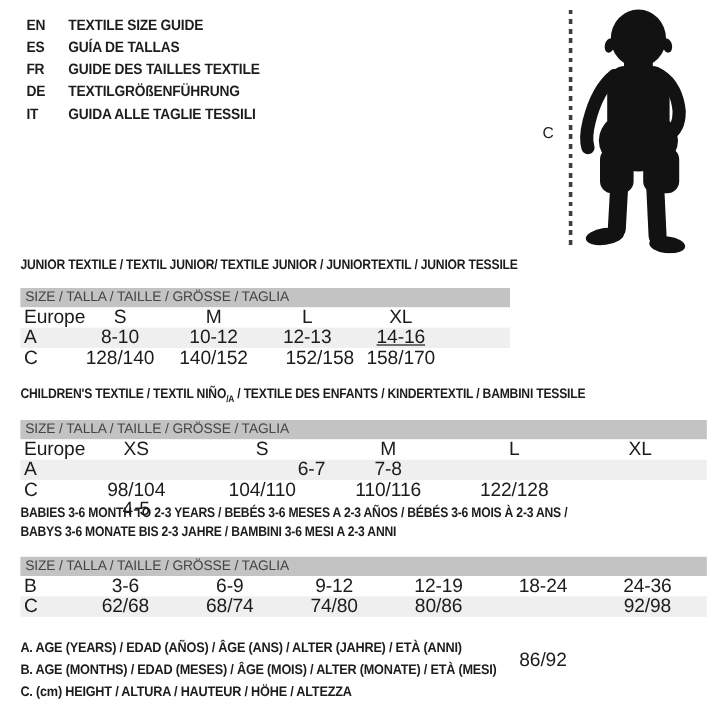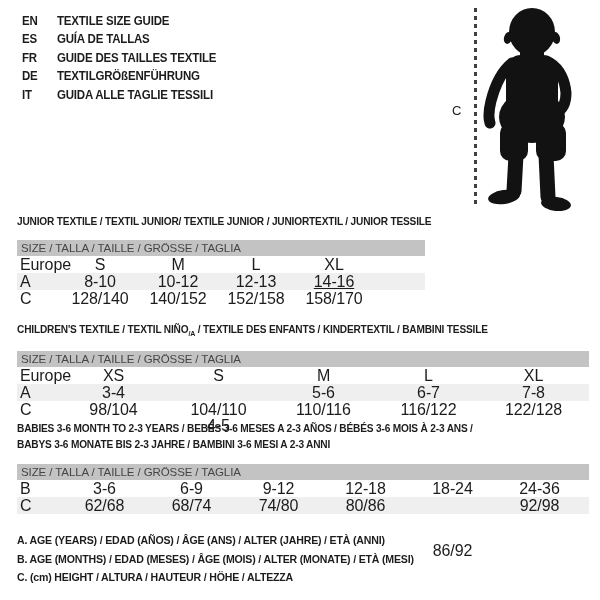--- a/index.html
+++ b/index.html
@@ -111,66 +111,63 @@
       <span class="t-label">A</span>
       <span class="t-cell" style="width: 78px;">8-10</span>
       <span class="t-cell" style="width: 78px;">10-12</span>
       <span class="t-cell" style="width: 78px;">12-13</span>
       <span class="t-cell" style="width: 78px; text-decoration: underline;">14-16</span>
     </div>
     <div class="t-row">
       <span class="t-label">C</span>
       <span class="t-cell" style="width: 78px;">128/140</span>
       <span class="t-cell" style="width: 78px;">140/152</span>
-      <span class="t-cell" style="width: 78px;">152/158</span>
+      <span class="t-cell" style="width: 78px; text-align: right;">152/158</span>
       <span class="t-cell" style="width: 78px;">158/170</span>
     </div>
   </div>
 <div class="table-host" id="table-1">
     <div class="t-title">
       <div class="t-title-line"><span>CHILDREN'S TEXTILE / TEXTIL NIÑO</span><span class="sub">/A</span><span> / TEXTILE DES ENFANTS / KINDERTEXTIL / BAMBINI TESSILE</span></div>
     </div>
     <div class="t-bar">SIZE / TALLA / TAILLE / GRÖSSE / TAGLIA</div>
     <div class="t-row">
       <span class="t-label">Europe</span>
       <span class="t-cell" style="width: 105px;">XS</span>
       <span class="t-cell" style="width: 105px;">S</span>
       <span class="t-cell" style="width: 105px;">M</span>
       <span class="t-cell" style="width: 105px;">L</span>
       <span class="t-cell" style="width: 105px;">XL</span>
     </div>
     <div class="t-row shaded">
       <span class="t-label">A</span>
-      <span class="t-cell" style="width: 105px;">3-4</span>
       <span class="t-cell" style="width: 105px; margin-top: 33px;">4-5</span>
-      <span class="t-cell" style="width: 105px;">5-6</span>
-      <span class="t-cell" style="width: 105px;">6-7</span>
+      <span class="t-cell" style="width: 105px; text-align: right;">6-7</span>
       <span class="t-cell" style="width: 105px;">7-8</span>
     </div>
     <div class="t-row">
       <span class="t-label">C</span>
       <span class="t-cell" style="width: 105px;">98/104</span>
       <span class="t-cell" style="width: 105px;">104/110</span>
       <span class="t-cell" style="width: 105px;">110/116</span>
-      <span class="t-cell" style="width: 105px;">116/122</span>
       <span class="t-cell" style="width: 105px;">122/128</span>
     </div>
   </div>
 <div class="table-host" id="table-2">
     <div class="t-title">
       <div class="t-title-line"><span>BABIES 3-6 MONTH TO 2-3 YEARS / BEBÉS 3-6 MESES A 2-3 AÑOS / BÉBÉS 3-6 MOIS À 2-3 ANS /</span></div>
       <div class="t-title-line"><span>BABYS 3-6 MONATE BIS 2-3 JAHRE / BAMBINI 3-6 MESI A 2-3 ANNI</span></div>
     </div>
     <div class="t-bar">SIZE / TALLA / TAILLE / GRÖSSE / TAGLIA</div>
     <div class="t-row">
       <span class="t-label">B</span>
       <span class="t-cell" style="width: 87px;">3-6</span>
       <span class="t-cell" style="width: 87px;">6-9</span>
       <span class="t-cell" style="width: 87px;">9-12</span>
-      <span class="t-cell" style="width: 87px;">12-18</span>
+      <span class="t-cell" style="width: 87px;">12-19</span>
       <span class="t-cell" style="width: 87px;">18-24</span>
       <span class="t-cell" style="width: 87px;">24-36</span>
     </div>
     <div class="t-row shaded">
       <span class="t-label">C</span>
       <span class="t-cell" style="width: 87px;">62/68</span>
       <span class="t-cell" style="width: 87px;">68/74</span>
       <span class="t-cell" style="width: 87px;">74/80</span>
       <span class="t-cell" style="width: 87px;">80/86</span>
       <span class="t-cell" style="width: 87px; margin-top: 45px;">86/92</span>

